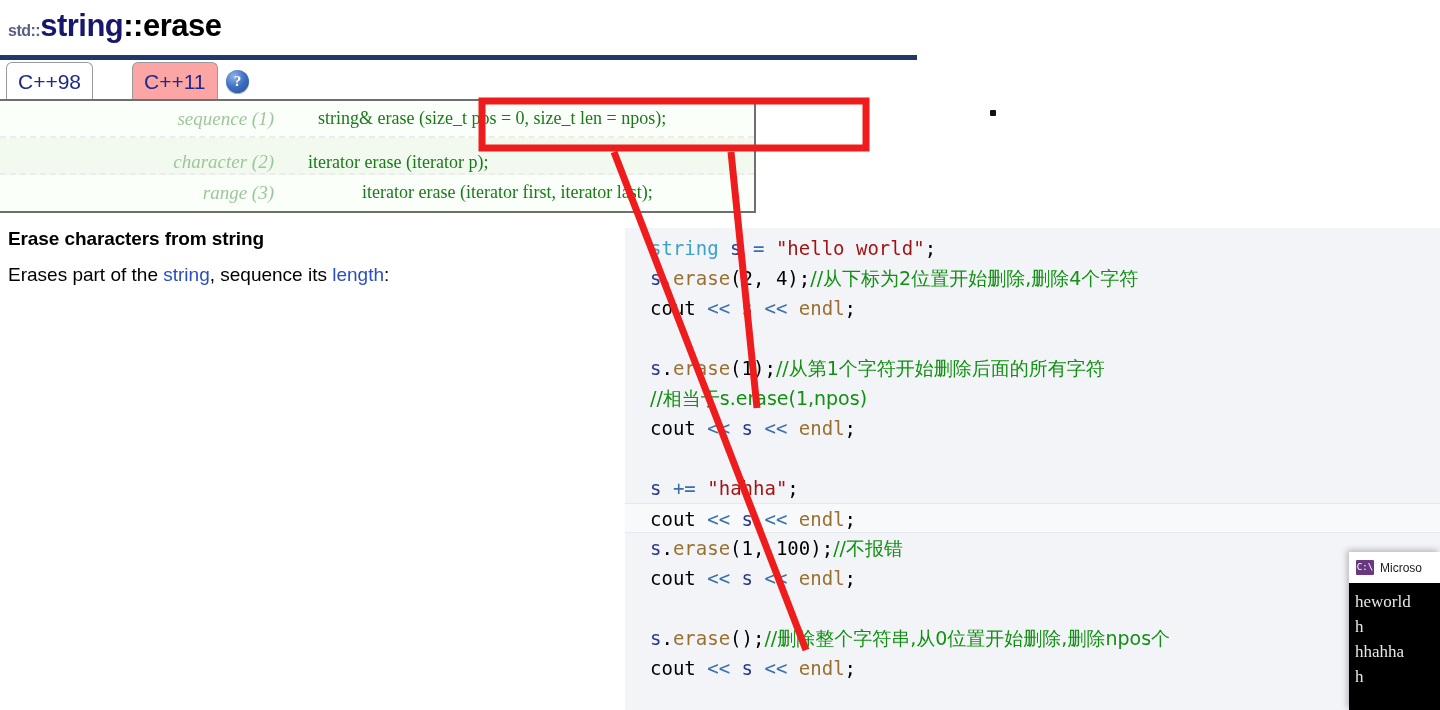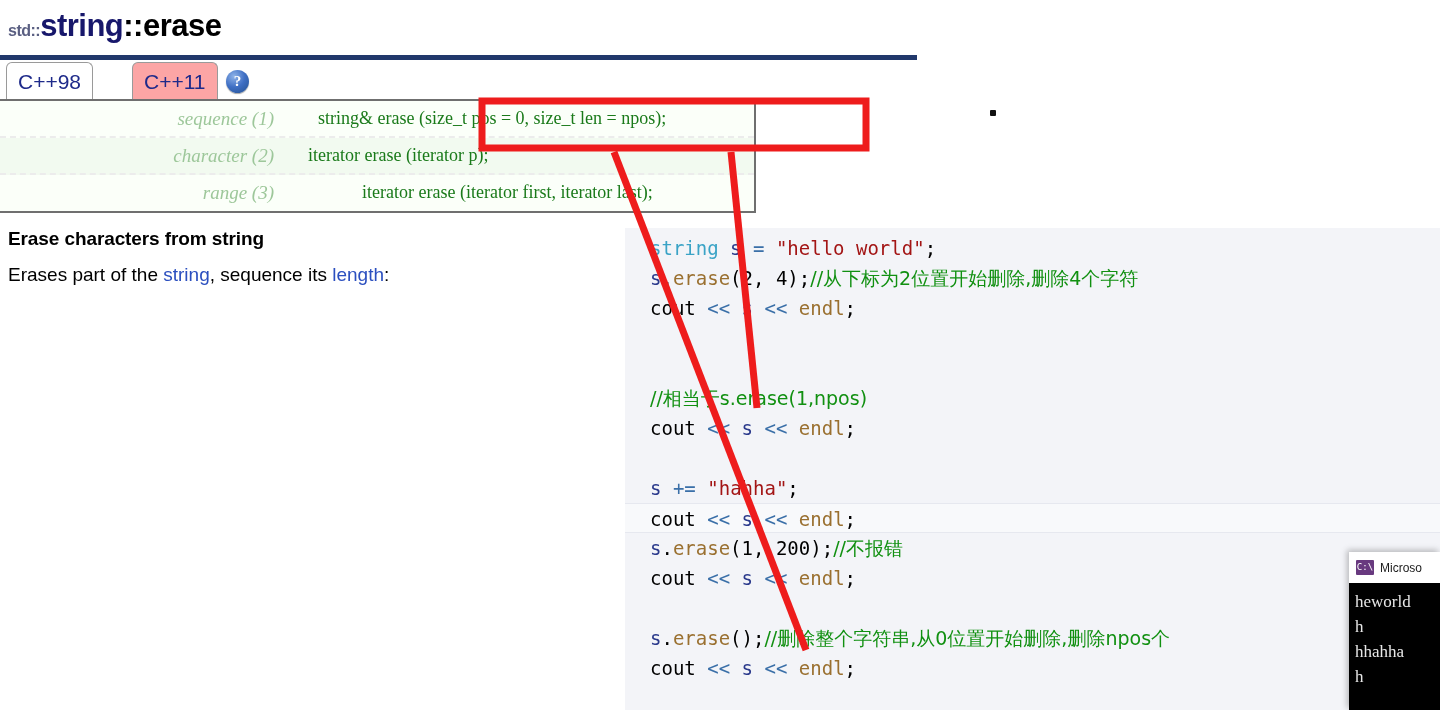--- a/index.html
+++ b/index.html
@@ -113,21 +113,21 @@
     font-family: "Liberation Serif", serif;
   }
   .sig-row {
     position: relative;
     height: 35px;
     display: flex;
     align-items: center;
     border-bottom: 2px dashed #ececec;
   }
   .sig-row:last-child { border-bottom: none; }
-  .sig-row.alt { background: #f2faf0; }
+  .sig-row.alt { background: #f2faf0; align-items: flex-end; }
   .sig-label {
     width: 290px;
     text-align: right;
     padding-right: 16px;
     box-sizing: border-box;
     font-style: italic;
     font-size: 19px;
     color: #9dc79a;
   }
   .sig-label .num { font-style: italic; }
@@ -309,26 +309,27 @@
   </div>
 </div>
 
 <div id="cursor-dot"></div>
 
 <div id="code-panel">
     <div class="cl" style="top: 5px;"><span class="k-type">string</span><span class="k-plain"> </span><span class="k-var">s</span><span class="k-plain"> </span><span class="k-op">=</span><span class="k-plain"> </span><span class="k-str">"hello world"</span><span class="k-plain">;</span></div>
     <div class="cl" style="top: 35px;"><span class="k-var">s</span><span class="k-plain">.</span><span class="k-fn">erase</span><span class="k-plain">(</span><span class="k-num">2</span><span class="k-plain">, </span><span class="k-num">4</span><span class="k-plain">);</span><span class="k-cmt cjk">//从下标为2位置开始删除,删除4个字符</span></div>
     <div class="cl" style="top: 65px;"><span class="k-plain">cout</span><span class="k-plain"> </span><span class="k-op">&lt;&lt;</span><span class="k-plain"> </span><span class="k-var">s</span><span class="k-plain"> </span><span class="k-op">&lt;&lt;</span><span class="k-plain"> </span><span class="k-fn">endl</span><span class="k-plain">;</span></div>
     <div class="cl" style="top: 95px;">&nbsp;</div>
+    <div class="cl" style="top: 125px;"><span class="k-var">s</span><span class="k-plain">.</span><span class="k-fn">erase</span><span class="k-plain">(</span><span class="k-num">1</span><span class="k-plain">);</span><span class="k-cmt cjk">//从第1个字符开始删除后面的所有字符</span></div>
     <div class="cl" style="top: 155px;"><span class="k-cmt cjk">//相当于s.erase(1,npos)</span></div>
     <div class="cl" style="top: 185px;"><span class="k-plain">cout</span><span class="k-plain"> </span><span class="k-op">&lt;&lt;</span><span class="k-plain"> </span><span class="k-var">s</span><span class="k-plain"> </span><span class="k-op">&lt;&lt;</span><span class="k-plain"> </span><span class="k-fn">endl</span><span class="k-plain">;</span></div>
     <div class="cl" style="top: 215px;">&nbsp;</div>
     <div class="cl" style="top: 245px;"><span class="k-var">s</span><span class="k-plain"> </span><span class="k-op">+=</span><span class="k-plain"> </span><span class="k-str">"hahha"</span><span class="k-plain">;</span></div>
     <div class="cl hl" style="top: 275px;"><span class="k-plain">cout</span><span class="k-plain"> </span><span class="k-op">&lt;&lt;</span><span class="k-plain"> </span><span class="k-var">s</span><span class="k-plain"> </span><span class="k-op">&lt;&lt;</span><span class="k-plain"> </span><span class="k-fn">endl</span><span class="k-plain">;</span></div>
-    <div class="cl" style="top: 305px;"><span class="k-var">s</span><span class="k-plain">.</span><span class="k-fn">erase</span><span class="k-plain">(</span><span class="k-num">1</span><span class="k-plain">, </span><span class="k-num">200</span><span class="k-plain">);</span><span class="k-cmt cjk">//不报错</span></div>
+    <div class="cl" style="top: 305px;"><span class="k-var">s</span><span class="k-plain">.</span><span class="k-fn">erase</span><span class="k-plain">(</span><span class="k-num">1</span><span class="k-plain">, </span><span class="k-num">100</span><span class="k-plain">);</span><span class="k-cmt cjk">//不报错</span></div>
     <div class="cl" style="top: 335px;"><span class="k-plain">cout</span><span class="k-plain"> </span><span class="k-op">&lt;&lt;</span><span class="k-plain"> </span><span class="k-var">s</span><span class="k-plain"> </span><span class="k-op">&lt;&lt;</span><span class="k-plain"> </span><span class="k-fn">endl</span><span class="k-plain">;</span></div>
     <div class="cl" style="top: 365px;">&nbsp;</div>
     <div class="cl" style="top: 395px;"><span class="k-var">s</span><span class="k-plain">.</span><span class="k-fn">erase</span><span class="k-plain">();</span><span class="k-cmt cjk">//删除整个字符串,从0位置开始删除,删除npos个</span></div>
     <div class="cl" style="top: 425px;"><span class="k-plain">cout</span><span class="k-plain"> </span><span class="k-op">&lt;&lt;</span><span class="k-plain"> </span><span class="k-var">s</span><span class="k-plain"> </span><span class="k-op">&lt;&lt;</span><span class="k-plain"> </span><span class="k-fn">endl</span><span class="k-plain">;</span></div>
   </div>
 
 <svg id="annot" viewBox="0 0 1440 710" width="1440" height="710">
     <rect x="482" y="101" width="384" height="47" fill="none" stroke="#ee1c1c" stroke-width="7"></rect>
     <line x1="614" y1="152" x2="806" y2="650" stroke="#ee1c1c" stroke-width="7" stroke-linecap="butt"></line>
     <line x1="731" y1="152" x2="757" y2="408" stroke="#ee1c1c" stroke-width="7" stroke-linecap="butt"></line>

